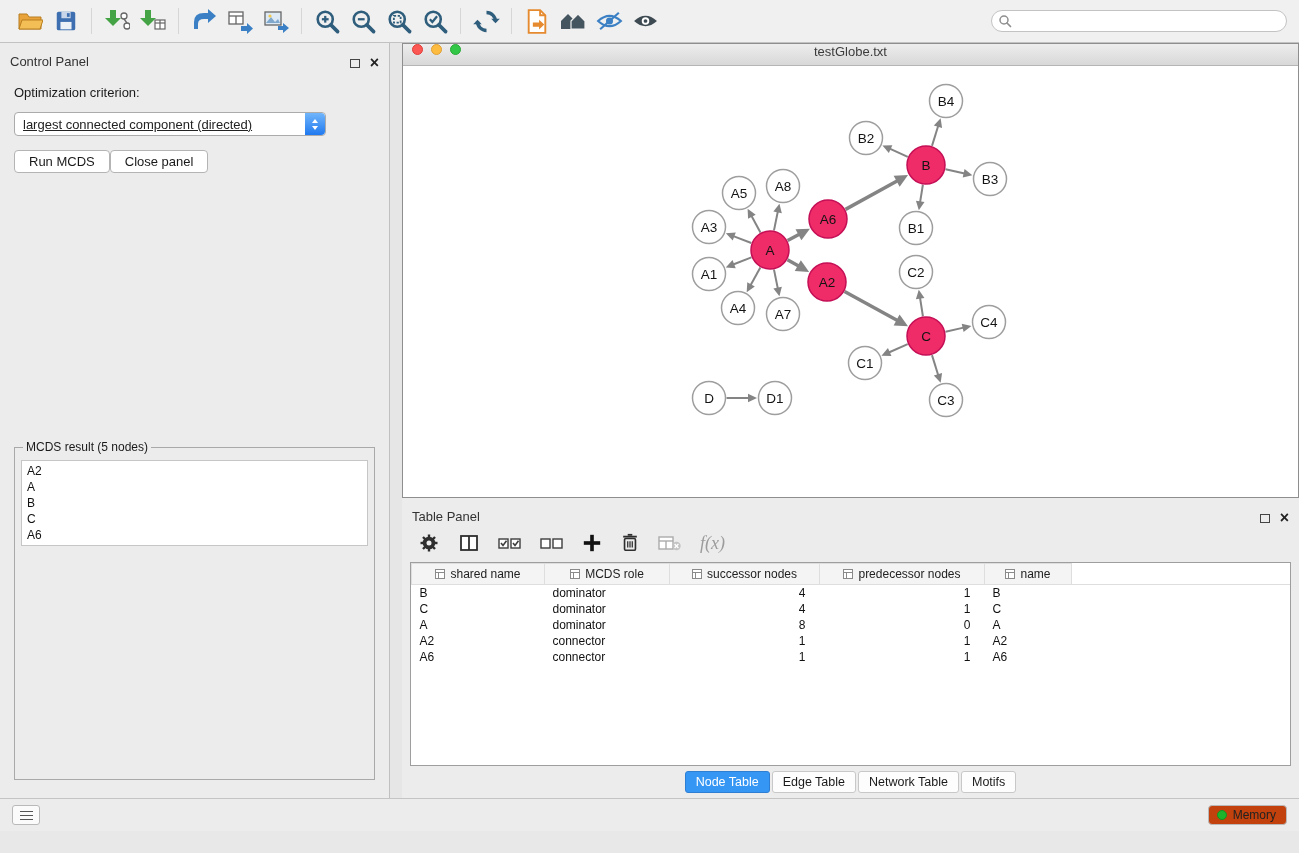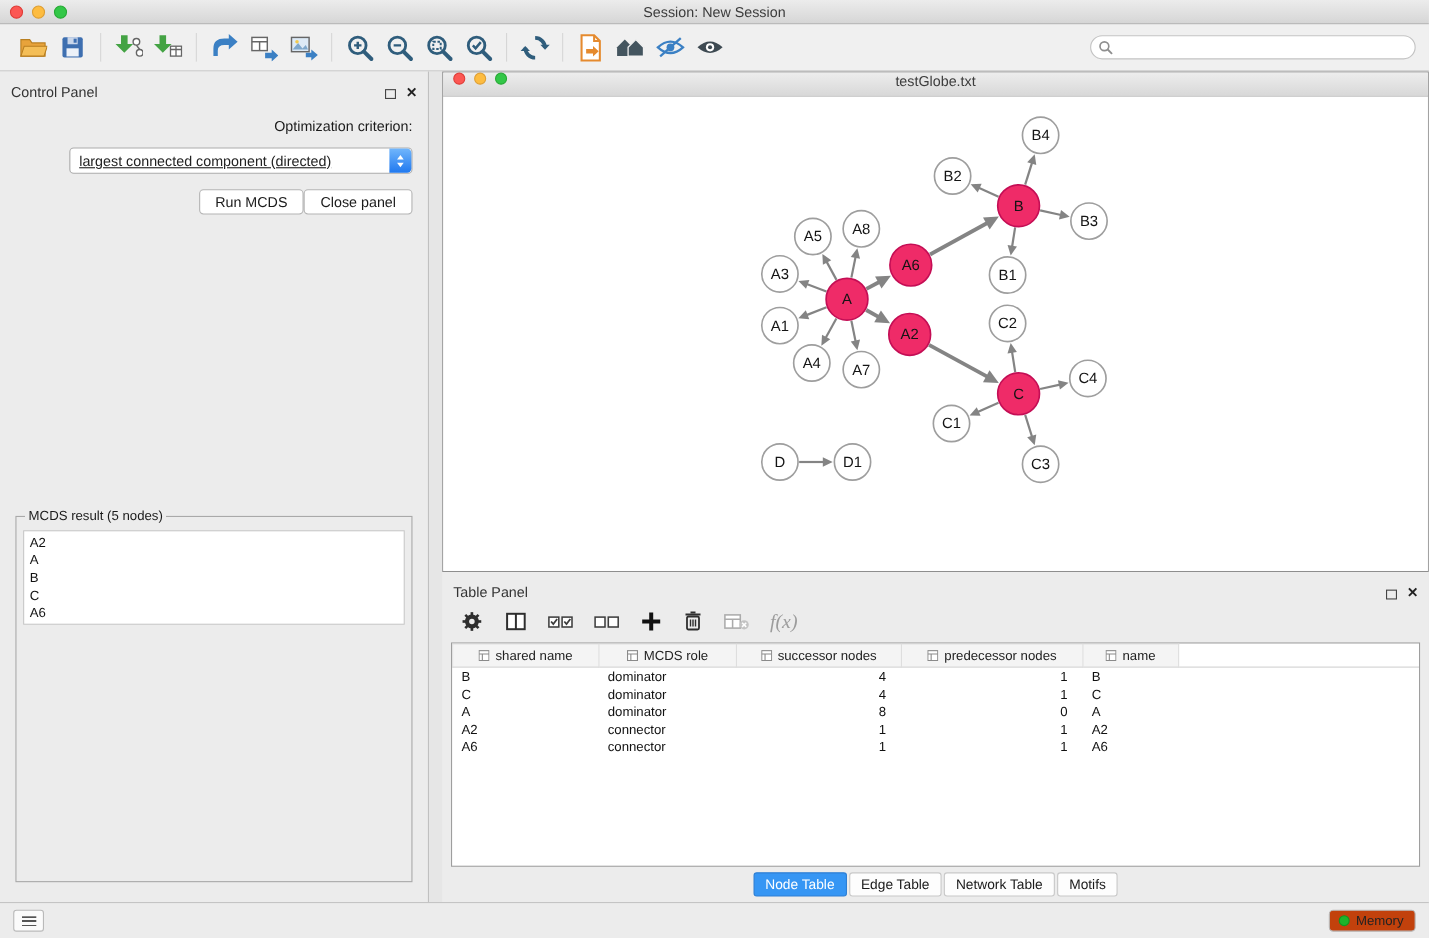--- a/index.html
+++ b/index.html
@@ -33,21 +33,21 @@
   .panel-header { height:26px; display:flex; align-items:flex-end; padding:0 10px; font-size:13px; color:#333; flex:0 0 auto; }
   .panel-controls { margin-left:auto; display:flex; gap:10px; align-items:center; }
   .wc-float { width:10px; height:9px; border:1.5px solid #444; display:inline-block; cursor:pointer; }
   .wc-close { font-size:16px; font-weight:bold; color:#222; line-height:12px; cursor:pointer; }
 
   
   .cp-tabs { display:flex; justify-content:center; padding:3px 0 7px; flex:0 0 auto; }
   .cp-tab { padding:3px 13px; font-size:13px; border:1px solid #BDBDBD; background:#F7F7F7; margin-left:-1px; color:#222; cursor:pointer; }
   .cp-tab:first-child { border-radius:4px 0 0 4px; margin-left:0; }
   .cp-tab.active { background:#3696F4; color:#FFF; border:1px solid #2E7FD4; border-radius:4px; margin-left:2px; }
-  .cp-content { flex:1; display:flex; flex-direction:column; align-items:flex-end; padding:8px 14px 0; }
+  .cp-content { flex:1; display:flex; flex-direction:column; align-items:flex-start; padding:8px 14px 0; }
   .opt-label { font-size:13px; margin:8px 0 12px; color:#1A1A1A; }
   .dropdown { width:312px; height:24px; background:#FFF; border:1px solid #ABABAB; border-radius:4px; display:flex; align-items:center; position:relative; padding-left:8px; font-size:13px; cursor:pointer;text-decoration:underline; }
   .dropdown-stepper { position:absolute; right:0px; top:0px; bottom:0px; width:20px; background:linear-gradient(#71B6FC,#2079EF); border-radius:0 4px 4px 0; display:flex; flex-direction:column; align-items:center; justify-content:center; }
   .arr-up { width:0; height:0; border-left:3.5px solid transparent; border-right:3.5px solid transparent; border-bottom:4.5px solid #FFF; margin-bottom:3px; }
   .arr-down { width:0; height:0; border-left:3.5px solid transparent; border-right:3.5px solid transparent; border-top:4.5px solid #FFF; }
   .cp-buttons { display:flex; margin-top:14px; }
   .btn { background:#FFF; border:1px solid #B4B4B4; border-radius:4px; padding:3px 14px; font-size:13px; color:#1A1A1A; cursor:pointer; font-family:"Liberation Sans",sans-serif; }
   .mcds-fieldset { align-self:stretch; height:340px; margin-top:auto; margin-bottom:18px; border:1px solid #A9A9A9; padding:6px; background:#ECECEC; }
   .mcds-fieldset legend { font-size:12px; padding:0 3px; margin-left:2px; color:#1A1A1A; }
   .result-box { width:100%; height:100%; background:#FFF; border:1px solid #C6C6C6; overflow:auto; padding:2px 5px; }
@@ -82,28 +82,20 @@
   .status-left-btn { width:28px; height:20px; border:1px solid #B9B9B9; border-radius:3px; background:#FBFBFB; display:flex; align-items:center; justify-content:center; cursor:pointer; }
   .list-glyph { width:13px; height:9px; background:repeating-linear-gradient(to bottom,#555 0,#555 1.5px,transparent 1.5px,transparent 3.8px); }
   .memory-btn { margin-left:auto; display:flex; align-items:center; gap:6px; border:1px solid #B9B9B9; border-radius:4px; background:#c2410c; padding:2px 10px 2px 8px; font-size:12px; cursor:pointer; }
   .memory-dot { width:10px; height:10px; border-radius:50%; background:#1DB32A; border:1px solid #13941F; }
 </style>
 </head>
 <body>
 
 <div class="app">
 
-  <div class="titlebar">
-    <div class="traffic">
-      <span class="tl red"></span>
-      <span class="tl yellow"></span>
-      <span class="tl green"></span>
-    </div>
-    <div class="window-title">Session: New Session</div>
-  </div>
 
   <div class="toolbar">
     <span class="tb-icon">
       <svg width="26" height="24" viewBox="0 0 26 22">
         <path d="M2 4 L10 4 L12 7 L24 7 L24 19 L2 19 Z" fill="#E8A33B" stroke="#B97F20" stroke-width="1"></path>
         <path d="M5 10 L26 10 L23 19 L2 19 Z" fill="#F4BE57" stroke="#B97F20" stroke-width="1"></path>
       </svg>
     </span>
     <span class="tb-icon">
       <svg width="24" height="24" viewBox="0 0 26 26">

